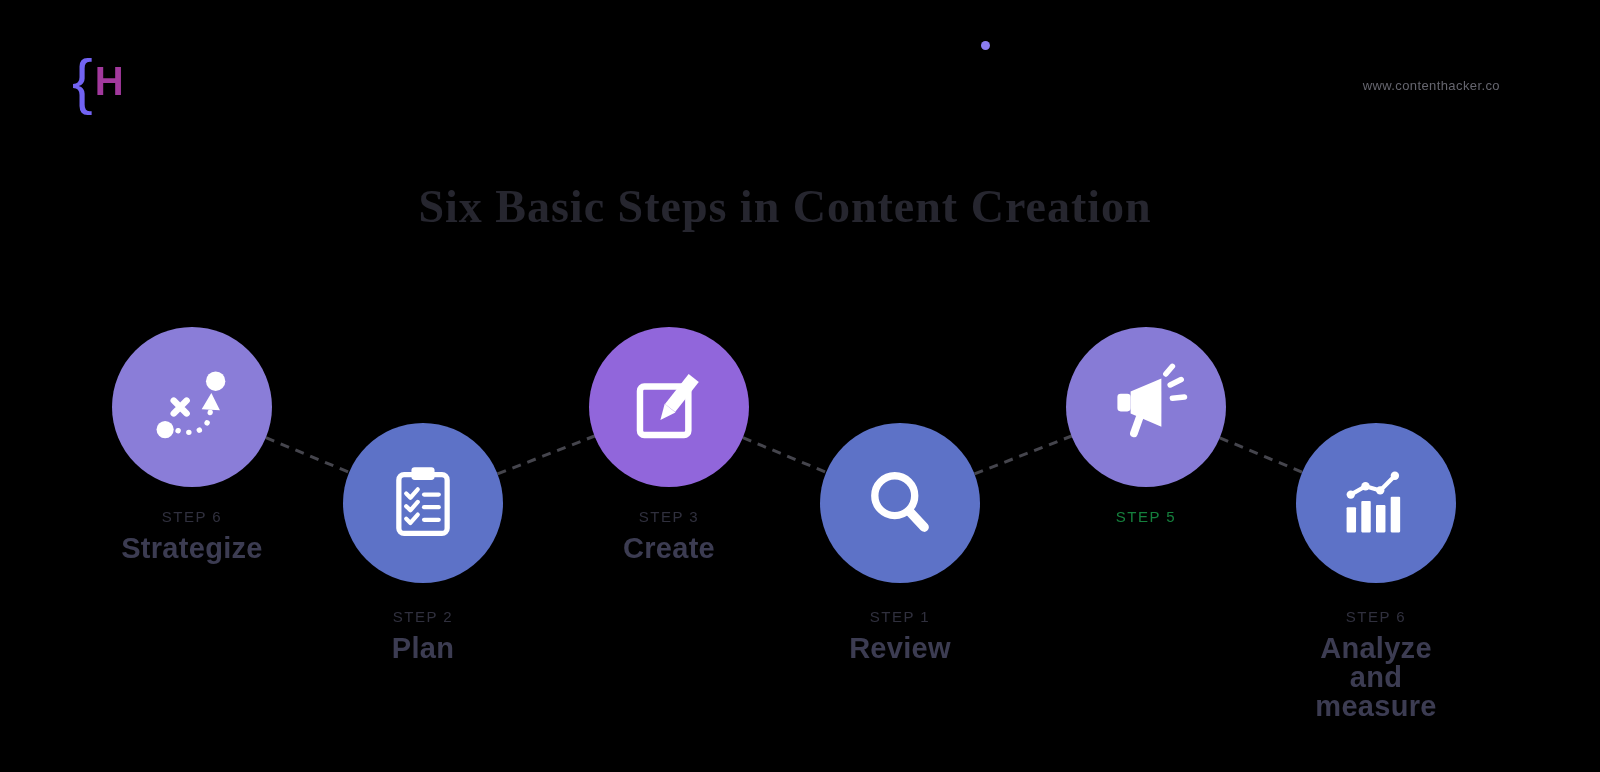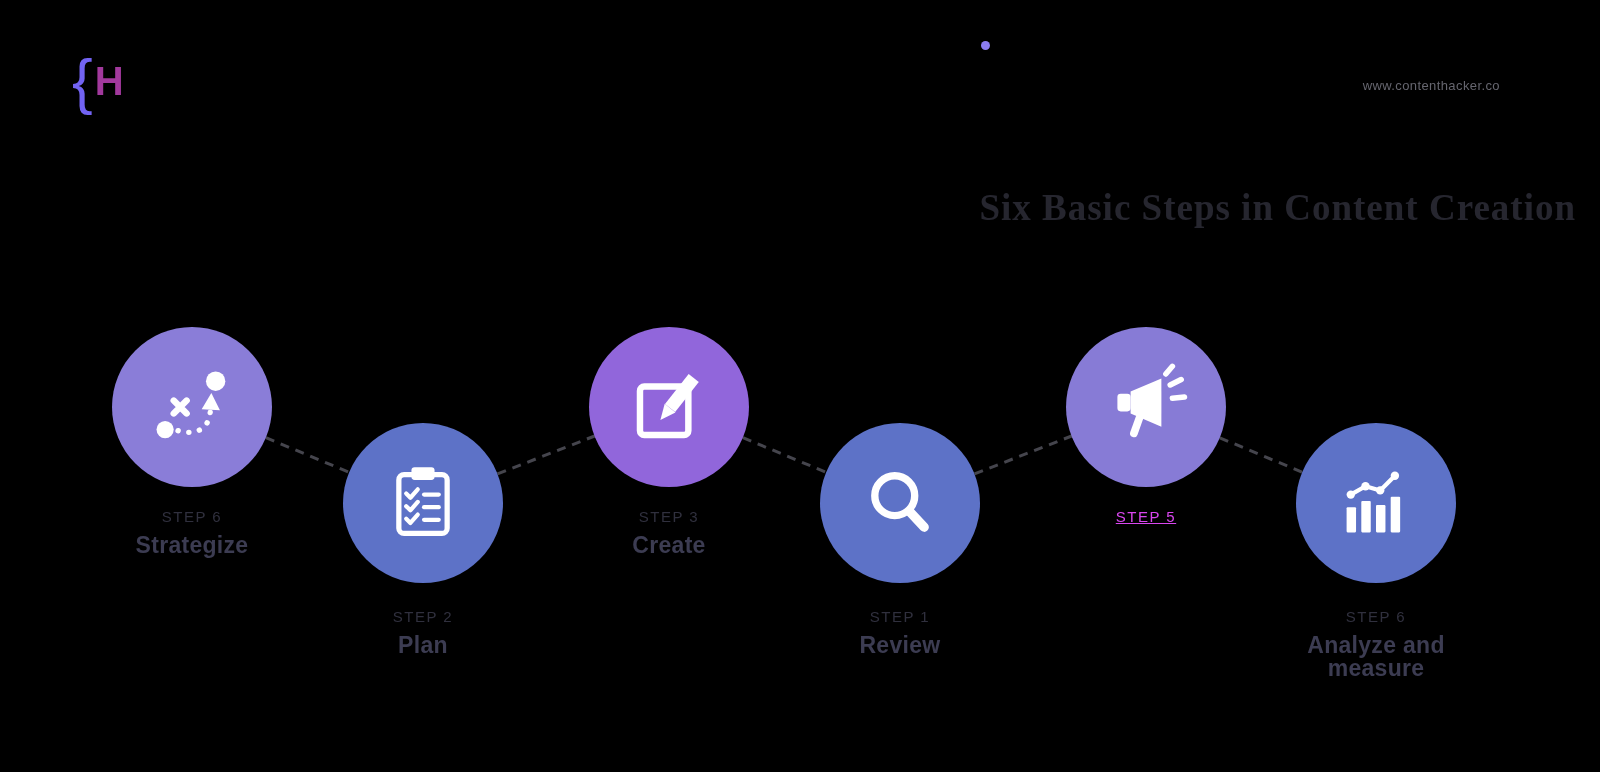--- a/index.html
+++ b/index.html
@@ -7,23 +7,23 @@
   .page{position:relative;width:1600px;height:772px;background:#000;overflow:hidden;}
 
   
   .logo{position:absolute;left:72px;top:46px;display:flex;align-items:center;height:70px;}
   .logo-brace{font-size:62px;font-weight:400;line-height:1;color:#7263f2;}
   .logo-letter{font-size:40px;font-weight:700;line-height:1;margin-left:2px;color:#a2399d;}
   .accent-dot{position:absolute;left:981px;top:41px;width:9px;height:9px;border-radius:50%;background:#8b7cf0;}
   .site-url{position:absolute;right:100px;top:78px;font-size:13px;letter-spacing:.4px;color:#66666f;}
 
   
-  .title{position:absolute;left:0;top:180px;width:1570px;margin:6px;text-align:right;
+  .title{position:absolute;left:0;top:180px;width:1570px;margin:0;text-align:center;
          font-family:"Liberation Serif","DejaVu Serif",serif;font-weight:700;
-         font-size:37px;letter-spacing:1px;color:#26262f;}
+         font-size:46px;letter-spacing:1px;color:#26262f;}
 
   
   .connectors{position:absolute;left:0;top:0;width:1600px;height:772px;}
   .connectors line{stroke:currentColor;stroke-width:3;stroke-dasharray:9 7;}
   .connectors{color:#45454d;}
 
   
   .circle{position:absolute;width:160px;height:160px;border-radius:50%;
           display:flex;align-items:center;justify-content:center;}
   .circle svg{color:#ffffff;}
@@ -36,21 +36,21 @@
 
   
   .label{position:absolute;width:220px;text-align:center;}
   .l1{left:82px;top:508px;}
   .l2{left:313px;top:608px;}
   .l3{left:559px;top:508px;}
   .l4{left:790px;top:608px;}
   .l5{left:1036px;top:508px;}
   .l6{left:1266px;top:608px;}
   .step-num{font-size:15px;font-weight:500;letter-spacing:1.5px;color:#30303e;}
-  .step-name{margin:9px auto 0;max-width:170px;font-size:23px;font-weight:700;
+  .step-name{margin:9px auto 0;max-width:170px;font-size:29px;font-weight:700;
              letter-spacing:.3px;line-height:1.0;color:#3c3c52;}
 </style>
 </head>
 <body>
 
 <div class="page" style="background: rgb(0, 0, 0);">
 
   <div class="logo">
     <span class="logo-brace" style="color: rgb(114, 99, 242);">{</span>
     <span class="logo-letter" style="color: rgb(162, 57, 157);">H</span>
@@ -126,21 +126,21 @@
     <svg width="88" height="88" viewBox="0 0 80 80" style="color: rgb(255, 255, 255);">
       <rect x="14" y="28" width="12" height="16" rx="3" fill="currentColor"></rect>
       <polygon points="26,26 26,46 54,58 54,14" fill="currentColor"></polygon>
       <line x1="34" y1="50" x2="29" y2="64" stroke="currentColor" stroke-width="7" stroke-linecap="round"></line>
       <line x1="58" y1="10" x2="64" y2="3" stroke="currentColor" stroke-width="5" stroke-linecap="round"></line>
       <line x1="62" y1="20" x2="72" y2="15" stroke="currentColor" stroke-width="5" stroke-linecap="round"></line>
       <line x1="64" y1="32" x2="75" y2="31" stroke="currentColor" stroke-width="5" stroke-linecap="round"></line>
     </svg>
   </div>
   <div class="label l5">
-    <div class="step-num" style="color: #d946ef; text-decoration: underline;">STEP 5</div>
+    <div class="step-num" style="color: #15803d;">STEP 5</div>
   </div>
 
   <div class="circle c6" style="background: rgb(93, 114, 199);">
     <svg width="84" height="84" viewBox="0 0 80 80" style="color: rgb(255, 255, 255);">
       <rect x="12" y="44" width="9" height="24" rx="1" fill="currentColor"></rect>
       <rect x="26" y="38" width="9" height="30" rx="1" fill="currentColor"></rect>
       <rect x="40" y="42" width="9" height="26" rx="1" fill="currentColor"></rect>
       <rect x="54" y="34" width="9" height="34" rx="1" fill="currentColor"></rect>
       <polyline points="16,32 30,24 44,28 58,14" fill="none" stroke="currentColor" stroke-width="4" stroke-linecap="round" stroke-linejoin="round"></polyline>
       <circle cx="16" cy="32" r="4" fill="currentColor"></circle>

